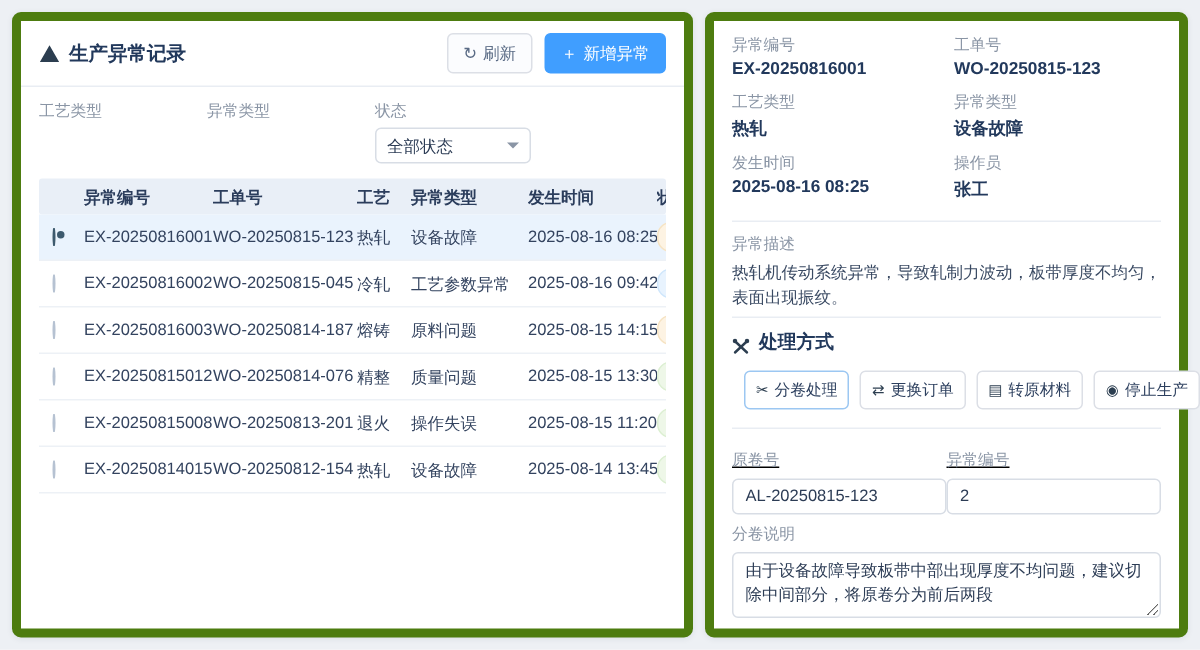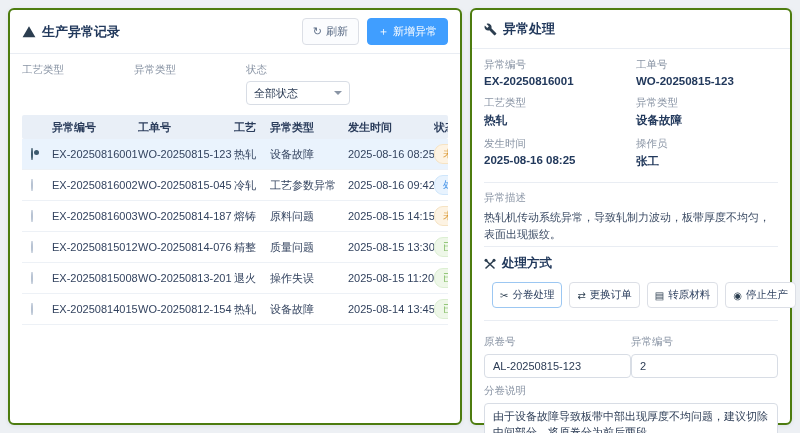--- a/index.html
+++ b/index.html
@@ -1,18 +1,18 @@
 <!DOCTYPE html>
 <html><head>
 <meta charset="utf-8">
 <style>
   html,body{margin:0;padding:0;width:800px;height:433px;overflow:hidden;
     background:#edf0f4;font-family:"Liberation Sans","DejaVu Sans",sans-serif;}
   .panel{position:absolute;top:8px;background:#fff;border-radius:6px;
-    box-shadow:0 1px 4px rgba(31,45,61,.08);border:2px solid #4d7c0f;box-sizing:border-box;}
+    box-shadow:0 1px 4px rgba(31,45,61,.08);border:6px solid #4d7c0f;box-sizing:border-box;}
   #left-panel{left:8px;width:454px;height:417px;}
   #right-panel{left:470px;width:322px;height:417px;}
 
   .panel-header{display:flex;align-items:center;justify-content:space-between;
     padding:8px 12px;border-bottom:1px solid #e9edf3;min-height:22px;}
   .panel-title{display:flex;align-items:center;gap:6px;font-size:13px;font-weight:bold;color:#22395c;}
   .hdr-btns{display:flex;gap:8px;}
   .btn{display:inline-flex;align-items:center;gap:4px;font-size:11px;border-radius:4px;
     padding:5px 10px;cursor:pointer;white-space:nowrap;box-sizing:border-box;}
   .btn-plain{background:#fbfcfe;border:1px solid #dcdfe6;color:#5a6b85;}
@@ -44,30 +44,30 @@
   .badge.processing{background:#e8f3fe;border-color:#cfe6fb;color:#4a96e8;}
   .badge.success{background:#eef7e8;border-color:#dcefd2;color:#7cb95c;}
 
   .rp-body{padding:9px 12px 0;}
   .details{display:grid;grid-template-columns:1fr 1fr;column-gap:10px;}
   .d-item{margin-bottom:9px;}
   .d-label{font-size:10.5px;color:#8a95a5;margin-bottom:3px;}
   .d-value{font-size:11.5px;font-weight:bold;color:#22395c;}
   .divider{border-top:1px solid #e9edf3;margin:4px 0 8px;}
   .desc-text{font-size:11px;color:#3a4a63;line-height:1.5;margin:4px 0 0;}
-  .section-title{display:flex;align-items:center;gap:6px;font-size:12.5px;font-weight:bold;
+  .section-title{display:flex;align-items:flex-end;gap:6px;font-size:12.5px;font-weight:bold;
     color:#22395c;margin:8px 0 10px;}
   .actions{display:flex;gap:7px;margin:0 0 12px 8px;flex-wrap:nowrap;}
   .action-btn{display:inline-flex;align-items:center;gap:4px;font-size:10.5px;color:#2c3f5e;
     background:#fff;border:1px solid #dcdfe6;border-radius:4px;padding:5px 7px;cursor:pointer;
     white-space:nowrap;}
   .action-btn.active{border-color:#9cc7f2;}
   .a-icon{font-size:10px;color:#2c3e50;}
 
-  .form-row{display:flex;}
+  .form-row{display:flex;text-decoration:underline;}
   .form-col{flex:1;}
   .in-label{font-size:10.5px;color:#8a95a5;margin:6px 0 5px;}
   .text-input{width:100%;height:24px;border:1px solid #d8dde5;border-radius:4px;
     padding:0 8px;font-size:11px;color:#2c3c55;box-sizing:border-box;outline:none;
     font-family:"Liberation Sans","DejaVu Sans",sans-serif;}
   textarea.text-input{height:44px;padding:5px 8px;resize:vertical;line-height:1.45;}
 
   .icon-svg{display:inline-block;vertical-align:middle;}
 </style>
 </head>
@@ -171,28 +171,20 @@
       <div class="cell">WO-20250812-154</div>
       <div class="cell">热轧</div>
       <div class="cell">设备故障</div>
       <div class="cell">2025-08-14 13:45</div>
       <div class="cell"><span class="badge success">已处理</span></div>
     </div>
   </div>
 </div>
 
 <div class="panel" id="right-panel">
-  <div class="panel-header">
-    <div class="panel-title">
-      <svg class="icon-svg" width="13" height="13" viewBox="0 0 24 24">
-          <path fill="#2c3e50" d="M22.7 19l-9.1-9.1c.9-2.3.4-5-1.5-6.9-2-2-5-2.4-7.4-1.3L9 6 6 9 1.6 4.7C.4 7.1.9 10.1 2.9 12.1c1.9 1.9 4.6 2.4 6.9 1.5l9.1 9.1c.4.4 1 .4 1.4 0l2.3-2.3c.5-.4.5-1.1.1-1.4z"></path>
-        </svg>
-      <span>异常处理</span>
-    </div>
-  </div>
 
   <div class="rp-body">
     <div class="details">
       <div class="d-item">
         <div class="d-label">异常编号</div>
         <div class="d-value">EX-20250816001</div>
       </div>
       <div class="d-item">
         <div class="d-label">工单号</div>
         <div class="d-value">WO-20250815-123</div>

